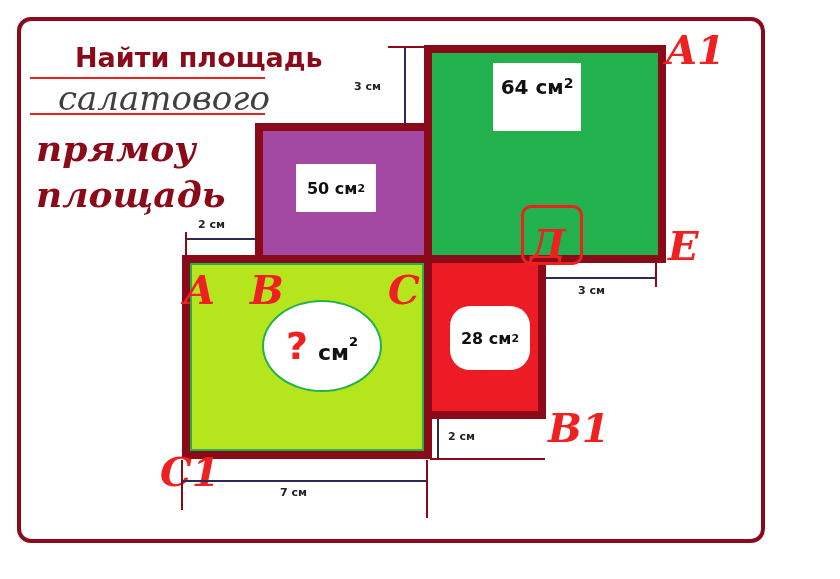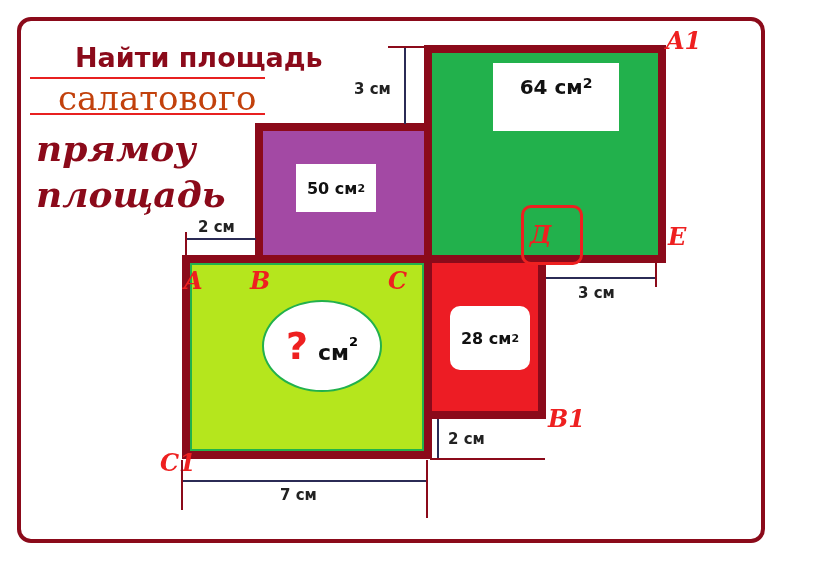--- a/index.html
+++ b/index.html
@@ -3,63 +3,63 @@
 <meta charset="utf-8">
 <style>
   html, body { margin:0; padding:0; }
   body { width:840px; height:579px; background:#ffffff; position:relative; overflow:hidden;
          font-family:"DejaVu Sans", sans-serif; }
   .abs { position:absolute; }
   .frame { left:17px; top:17px; width:748px; height:526px; border:4px solid #8b0a1a;
            border-radius:14px; box-sizing:border-box; }
   .title1 { left:75px; top:42px; font-size:27px; font-weight:bold; color:#8b0a1a;
             font-family:"DejaVu Sans", sans-serif; white-space:nowrap; }
-  .title2 { left:58px; top:78px; font-size:34px; color:#c2410c;
+  .title2 { left:58px; top:78px; font-size:34px; font-style:italic; color:#404040;
             font-family:"DejaVu Serif", serif; white-space:nowrap; }
   .title3 { left:36px; top:124px; font-size:36px; font-style:italic; font-weight:bold; color:#8b0a1a;
             font-family:"DejaVu Serif", serif; white-space:nowrap; line-height:48px; }
   .uline { height:2px; background:#e82020; }
   .rect { box-sizing:border-box; border:8px solid #8b0a1a; }
   .label-box { background:#fff; color:#111; font-weight:bold; font-size:16px;
                display:flex; align-items:center; justify-content:center; white-space:nowrap; }
   .label-box sup { font-size:11px; }
   .pt { color:#ee2020; font-family:"DejaVu Serif", serif; font-style:italic; font-weight:bold;
-        font-size:24px; white-space:nowrap; }
-  .dim { font-size:15px; font-weight:bold; color:#222; white-space:nowrap; }
+        font-size:40px; white-space:nowrap; }
+  .dim { font-size:11px; font-weight:bold; color:#222; white-space:nowrap; }
   .hline { height:2px; background:#2b2b55; }
   .vline { width:2px; background:#2b2b55; }
   .redv { width:2px; background:#8b0a1a; }
   .redh { height:2px; background:#8b0a1a; }
 </style>
 </head>
 <body>
 
 <div class="abs frame"></div>
 
 <div class="abs title1">Найти  площадь</div>
 <div class="abs uline" style="left:30px;top:77px;width:235px;"></div>
 <div class="abs title2">салатового</div>
 <div class="abs uline" style="left:30px;top:113px;width:235px;"></div>
 <div class="abs title3">прямоу</div>
 <div class="abs title3" style="top:170px;">площадь</div>
 
 <div class="abs rect" style="left:424px;top:45px;width:242px;height:218px;background:#22b14c;"></div>
-<div class="abs label-box" style="left:493px;top:63px;width:126px;height:68px;align-items:flex-start;padding-top:12px;box-sizing:border-box;font-size:20px;">
+<div class="abs label-box" style="left:493px;top:63px;width:88px;height:68px;align-items:flex-start;padding-top:12px;box-sizing:border-box;font-size:20px;">
   <span>64 см</span>
     <sup style="font-size:14px;">2</sup>
 </div>
 
 <div class="abs rect" style="left:255px;top:123px;width:177px;height:140px;background:#a349a4;"></div>
 <div class="abs label-box" style="left:296px;top:164px;width:80px;height:48px;">
   <span>50 см</span>
     <sup>2</sup>
 </div>
 
 <div class="abs rect" style="left:424px;top:255px;width:122px;height:164px;background:#ed1c24;"></div>
-<div class="abs label-box" style="left:450px;top:306px;width:80px;height:64px;border-radius:10px;">
+<div class="abs label-box" style="left:450px;top:306px;width:80px;height:64px;border-radius:20px;">
   <span>28 см</span>
     <sup>2</sup>
 </div>
 
 <div class="abs rect" style="left:182px;top:255px;width:250px;height:204px;background:#b5e61d;box-shadow:inset 0 0 0 2px #22b14c;"></div>
 <div class="abs" style="left:262px;top:300px;width:120px;height:92px;border:2px solid #22b14c;border-radius:50%;background:#fff;box-sizing:border-box;display:flex;align-items:center;justify-content:center;">
   <span style="color:#ee2020;font-size:38px;font-weight:bold;margin-right:10px;">?</span>
   <span style="font-size:22px;font-weight:bold;color:#111;margin-top:12px;">см</span>
     <sup style="font-size:13px;font-weight:bold;margin-top:-10px;">2</sup>
 </div>

